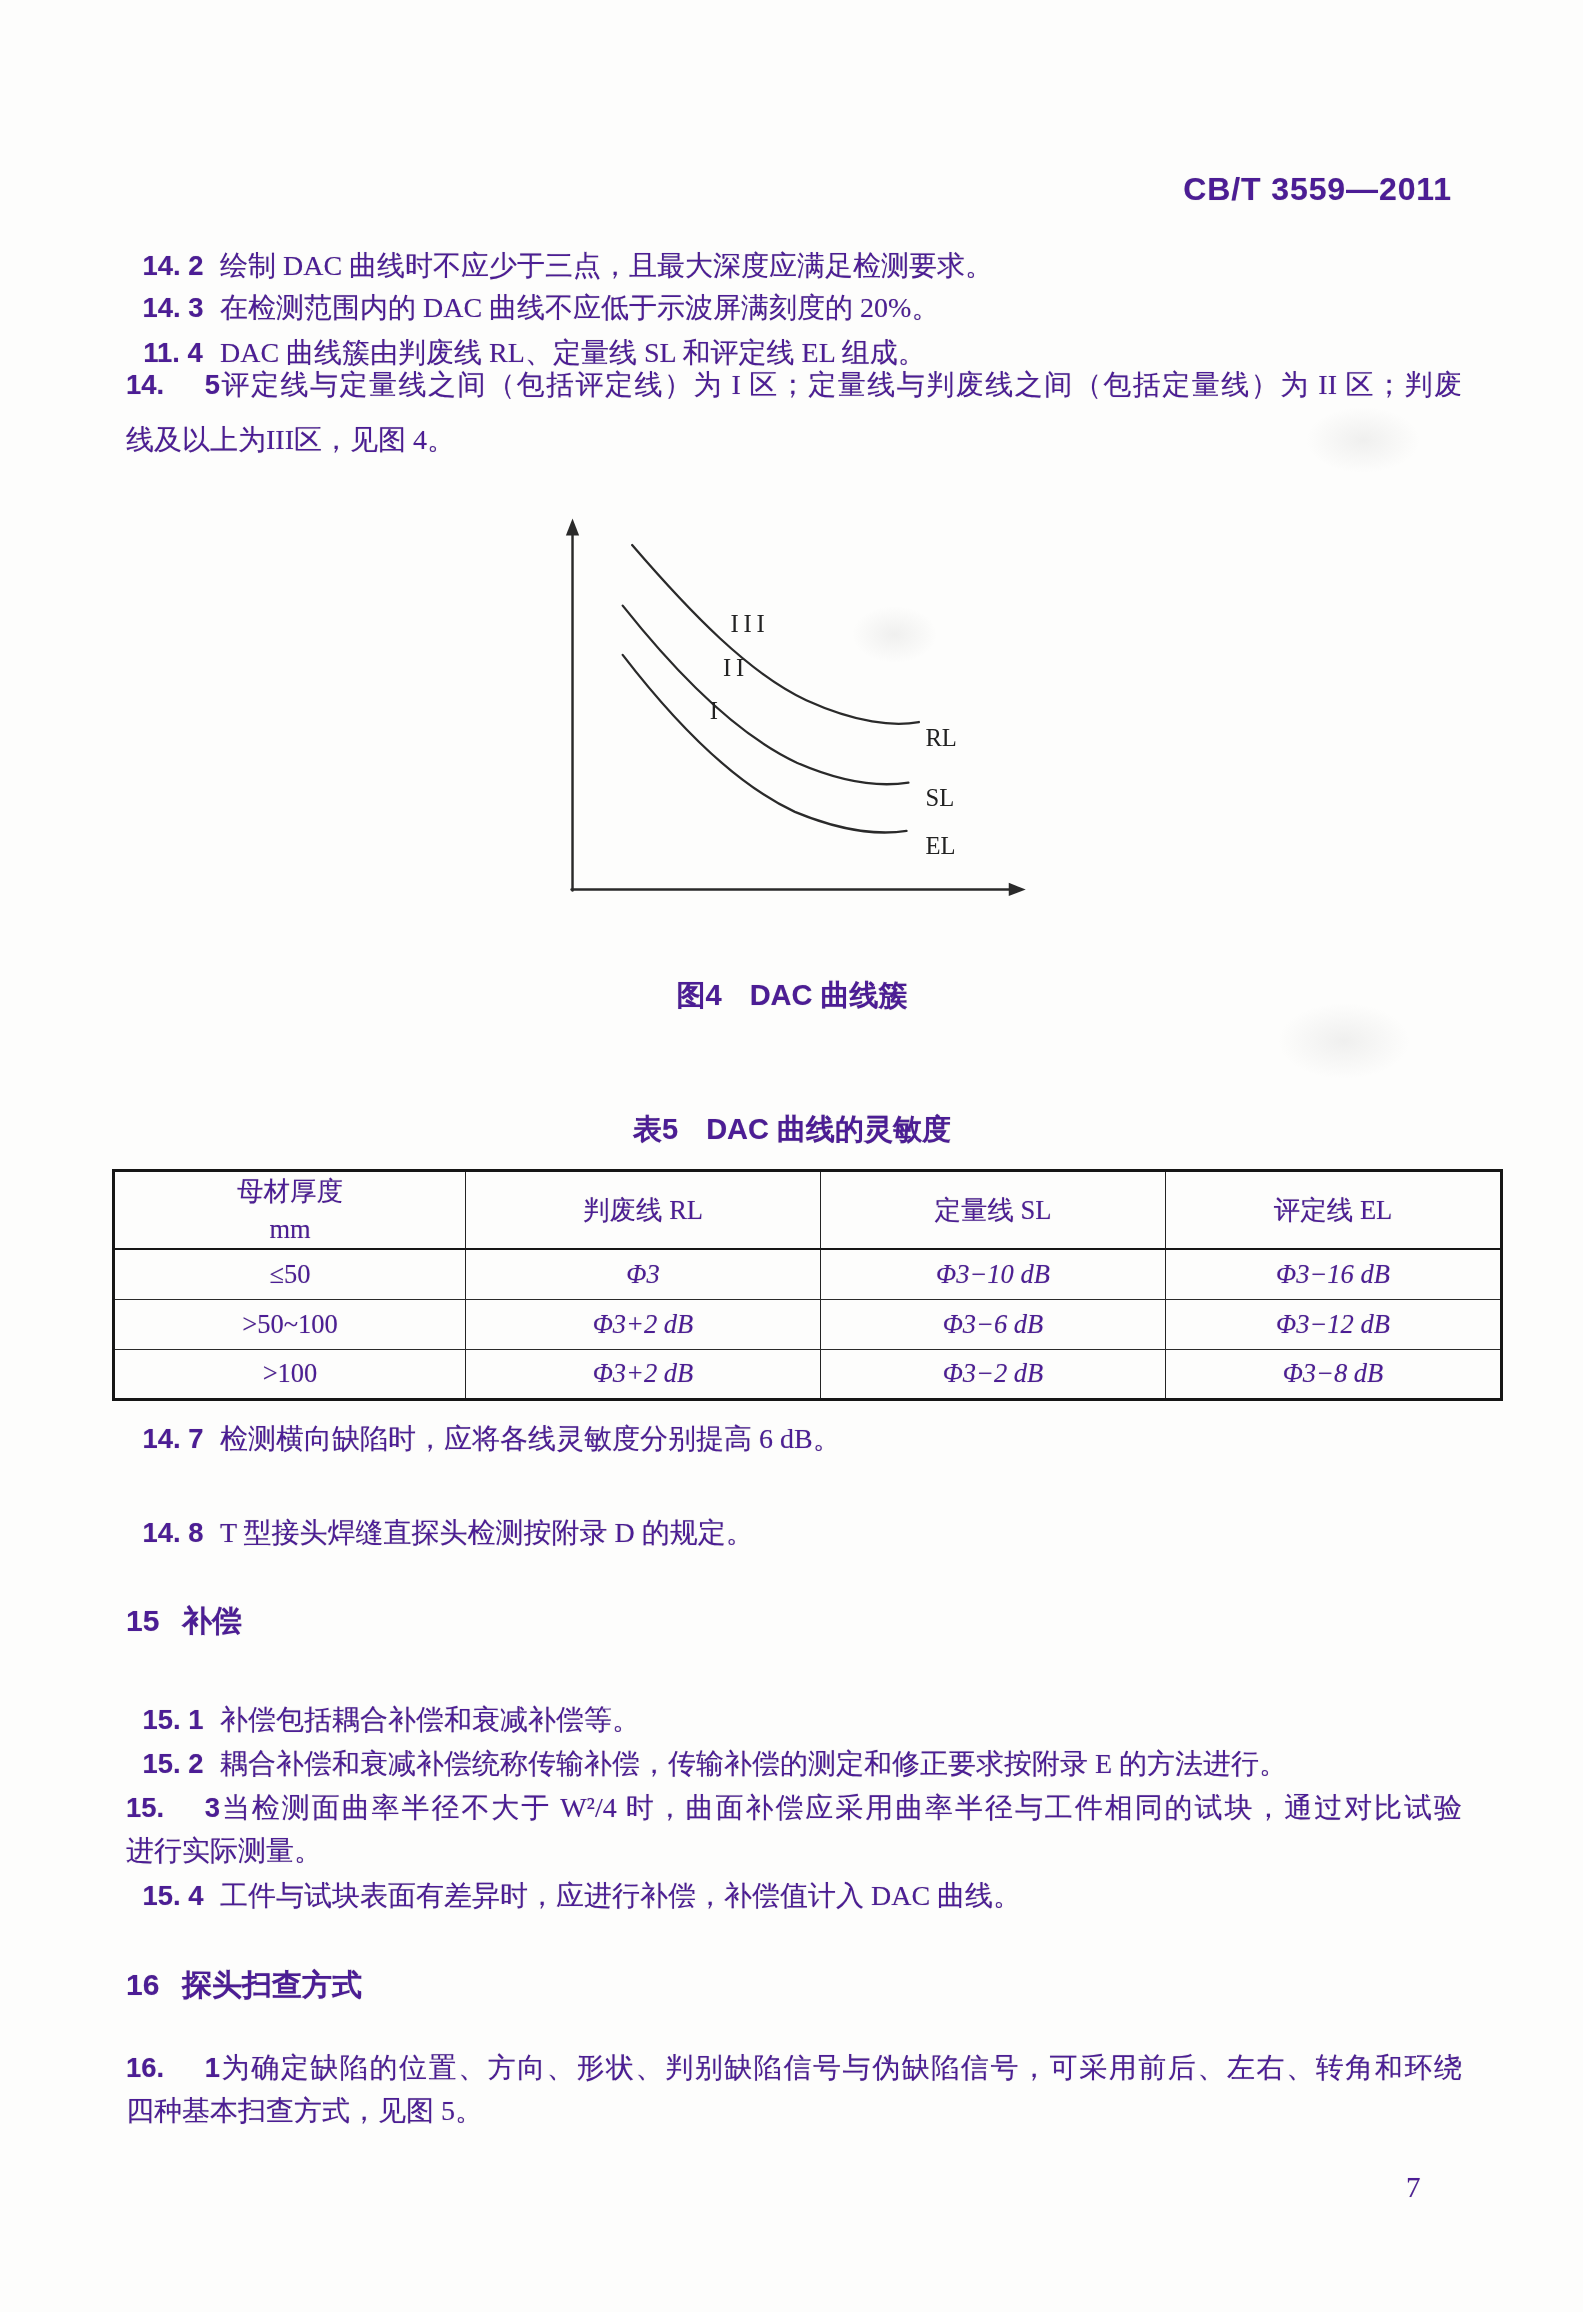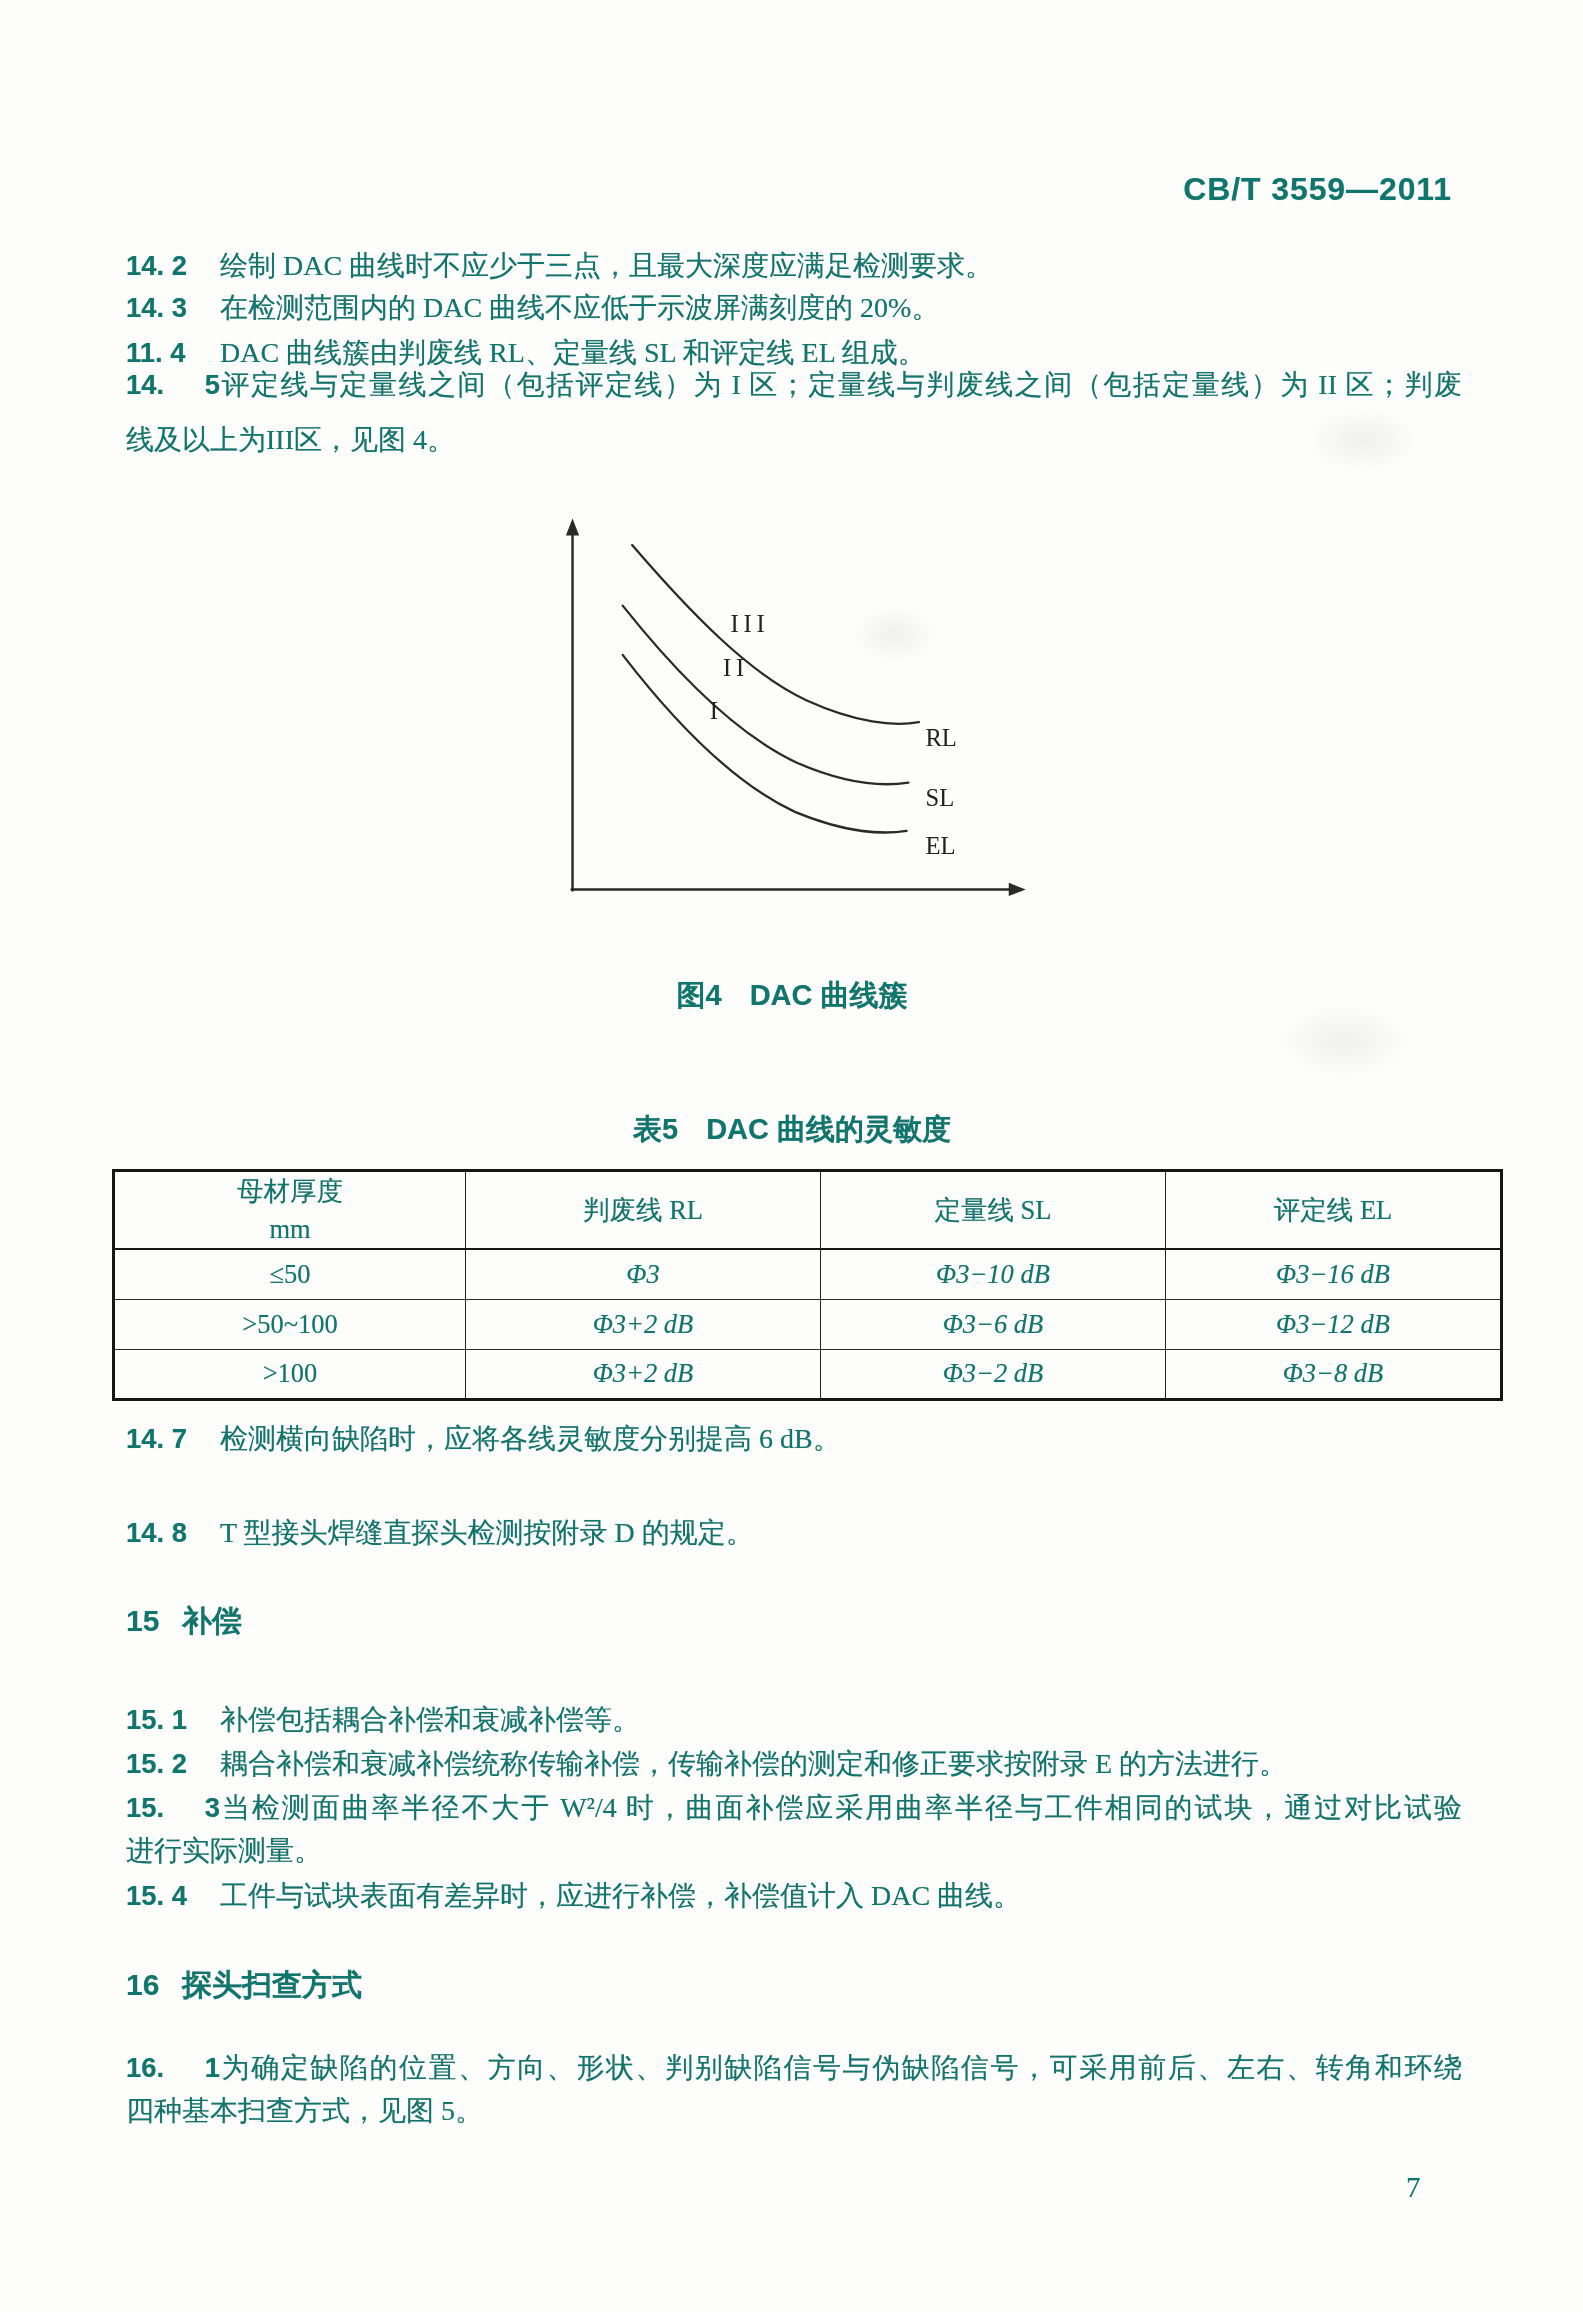--- a/index.html
+++ b/index.html
@@ -2,40 +2,41 @@
 <html style="font-size:15px"><head>
 <meta charset="utf-8">
 <style>
   html, body { margin: 0; padding: 0; background: #e8e8e8; }
   .page {
     position: relative;
     width: 1583px;
     height: 2313px;
     margin: 0 auto;
     background: #fdfdfc;
-    color: #0f766e;
+    color: #4c1d95;
     font-family: "Liberation Serif", "DejaVu Serif", serif;
     overflow: hidden;
   }
   .txt { text-shadow: 0 0 0.9px rgba(30,30,30,0.35); }
   .doc-code {
     position: absolute;
     top: 171px;
     right: 131px;
     font-family: "Liberation Sans", "DejaVu Sans", sans-serif;
     font-weight: 700;
     font-size: 32px;
     letter-spacing: 0.9px;
   }
   .line {
     position: absolute;
     left: 126px;
     font-size: 28px;
     line-height: 34px;
     white-space: nowrap;
+    text-align: center;
   }
   .jline {
     white-space: normal;
     width: 1336px;
     text-align: justify;
     text-align-last: justify;
   }
   .cnum {
     display: inline-block;
     width: 94px;

